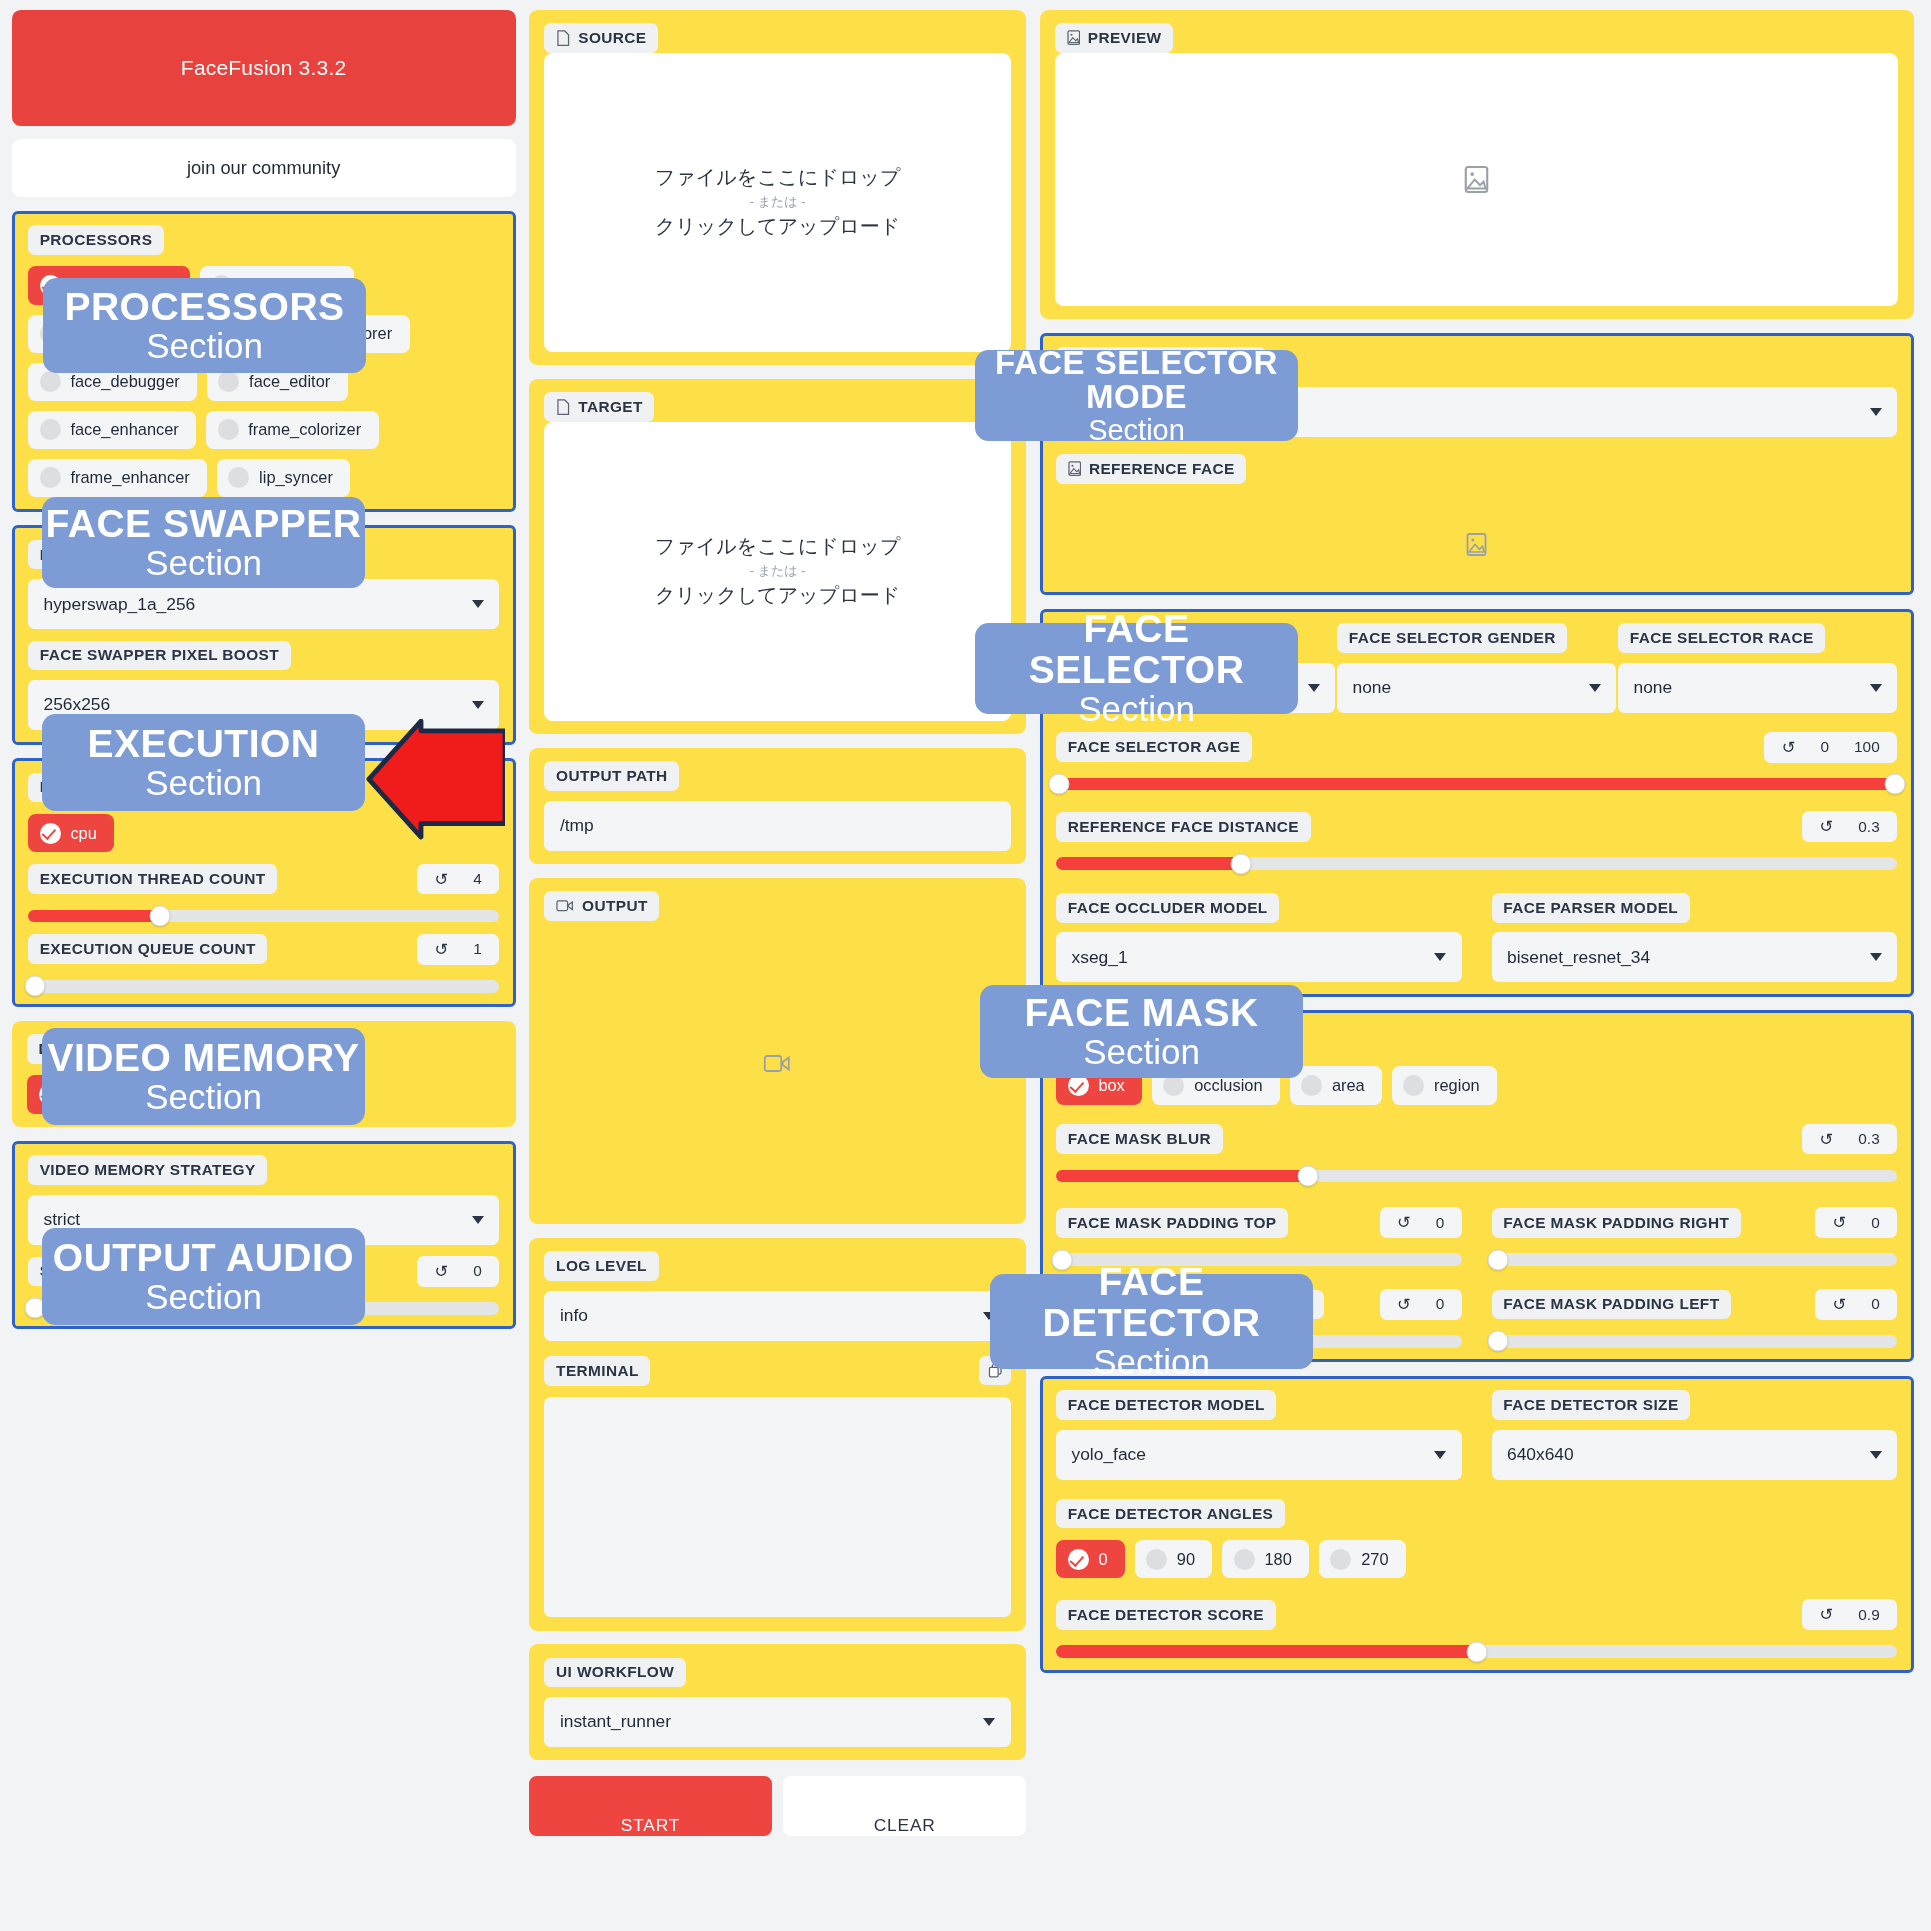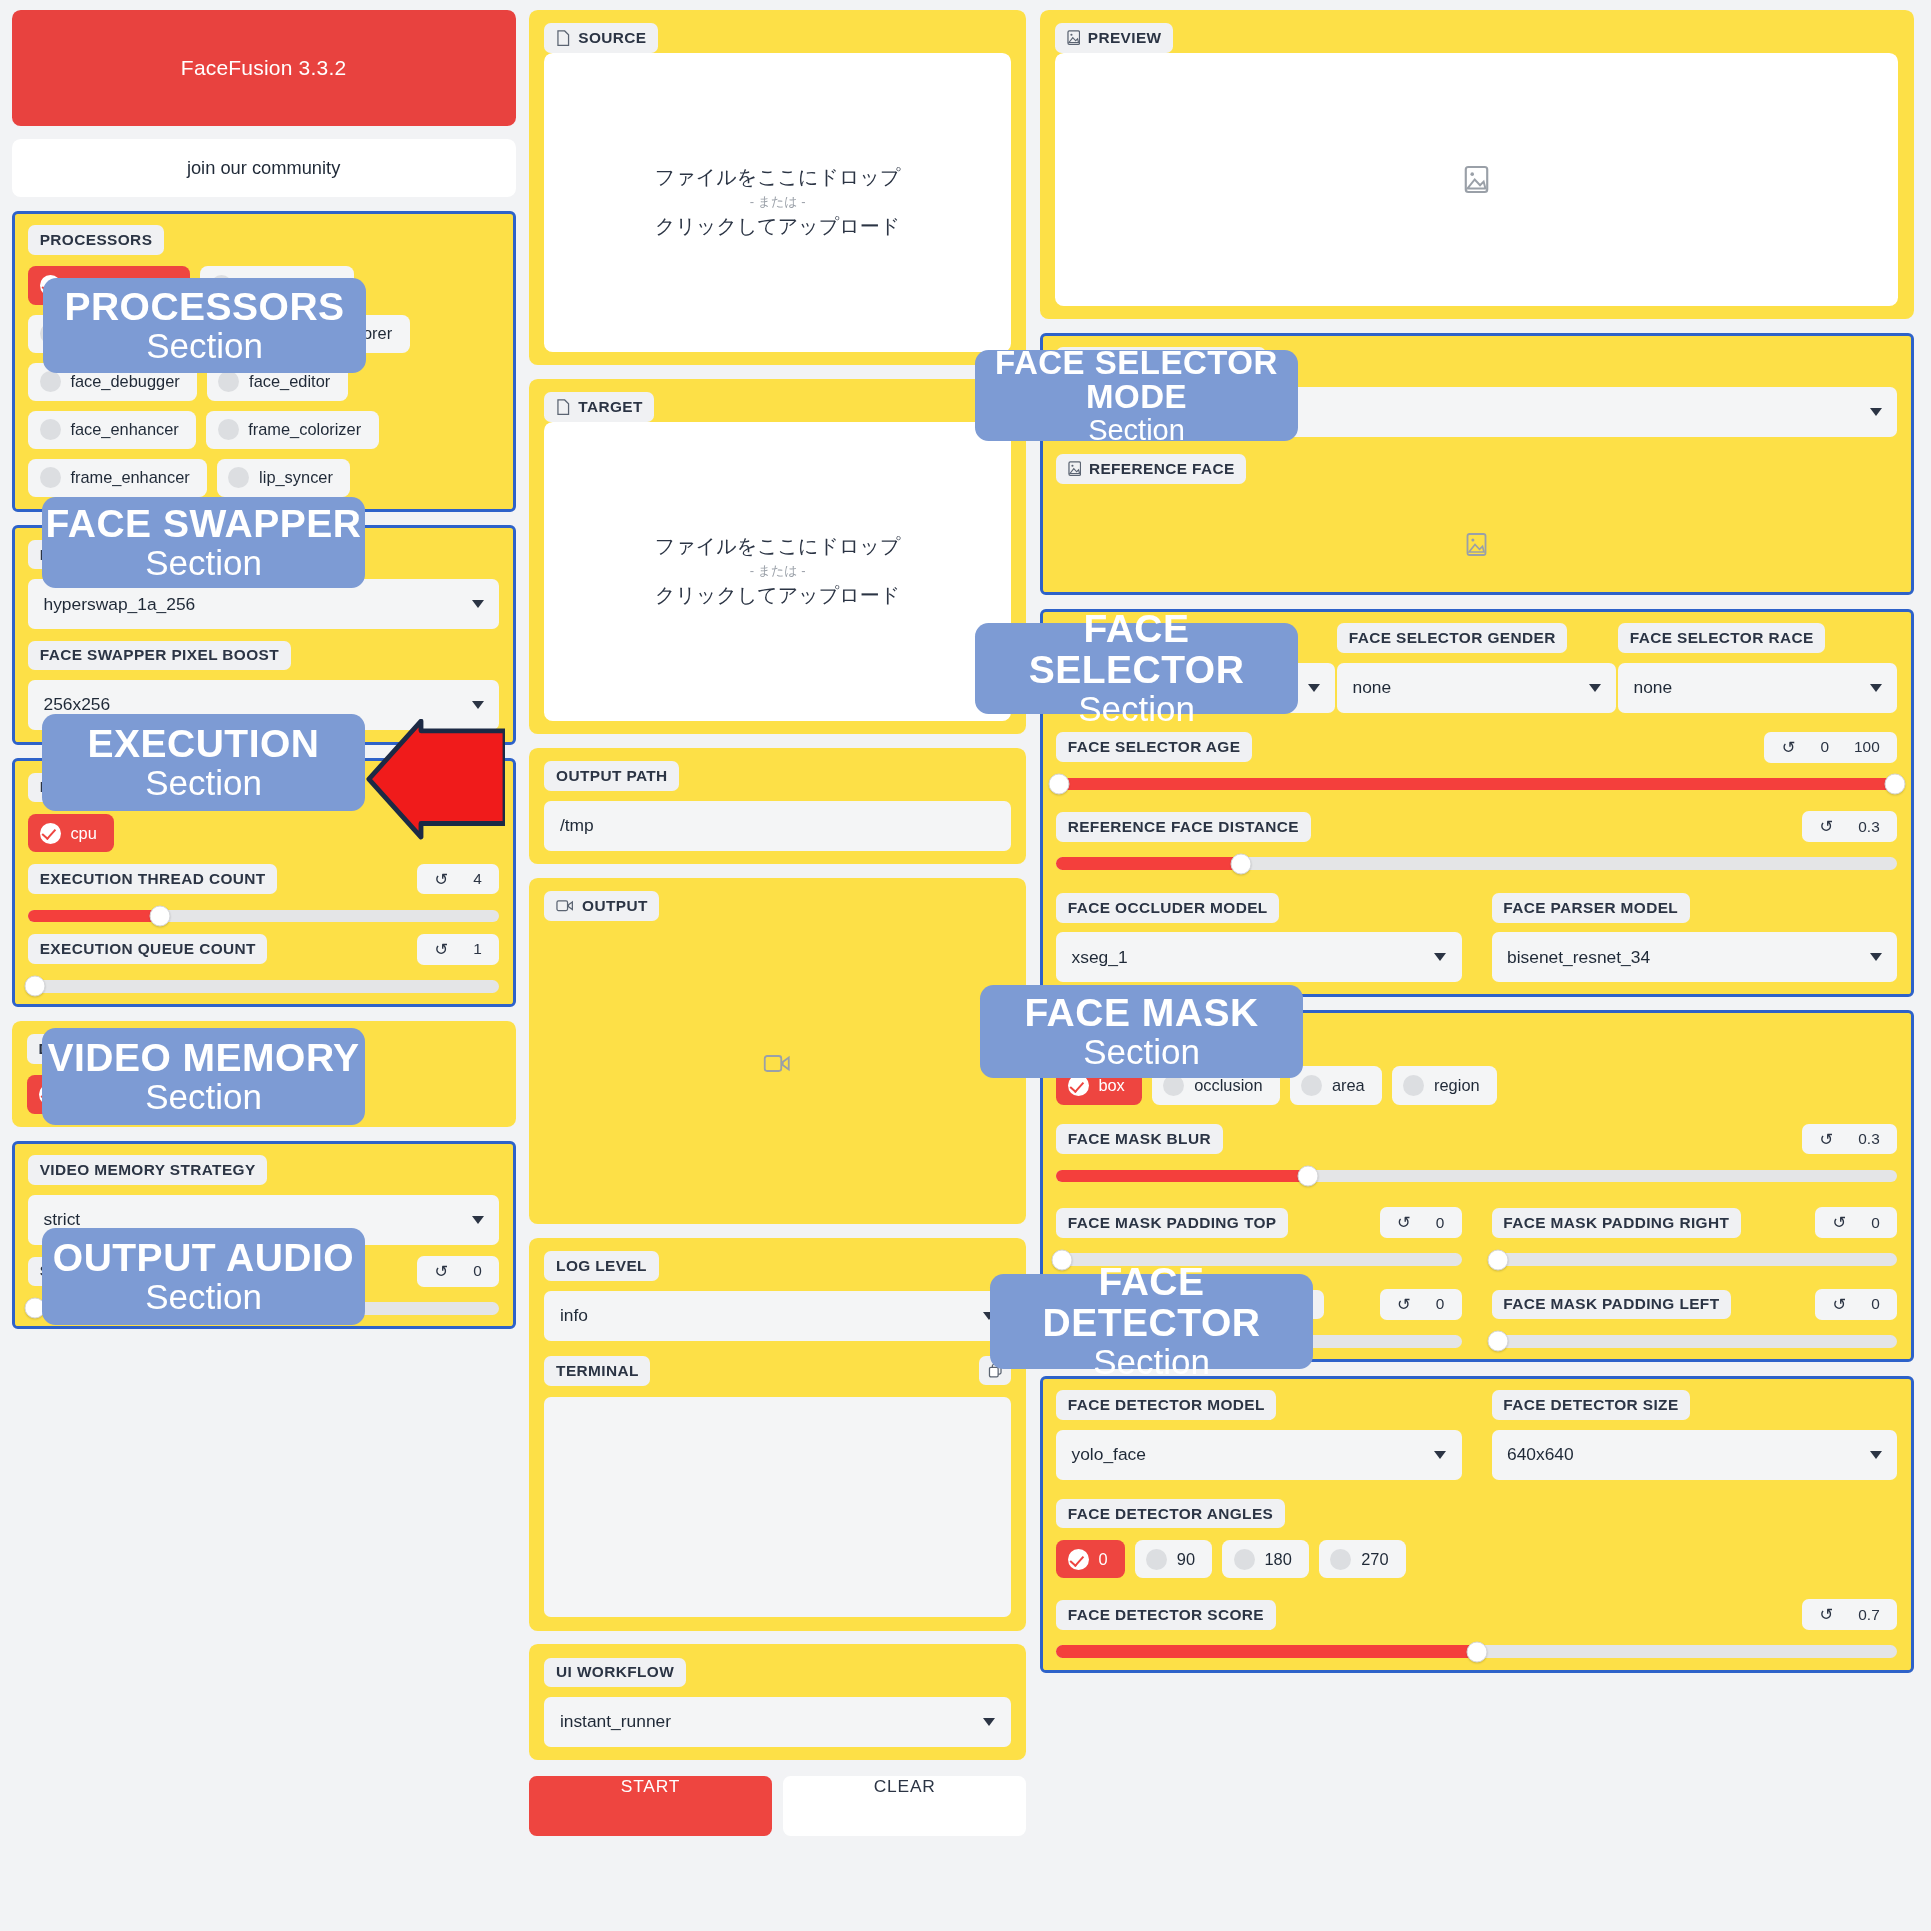--- a/index.html
+++ b/index.html
@@ -89,21 +89,21 @@
   .drop .l1, .drop .l3 { font-size:20px; }
   .drop .l2 { font-size:13px; color:#9aa0a8; }
 
   .previewbox { background:#fff; border-radius:8.7px; height:253px; display:flex; align-items:center; justify-content:center; }
   .imgicon { width:25px; height:29px; }
 
   .term { background:#f4f5f6; border-radius:6.8px; height:220px; margin-top:11.6px; }
   .outputbox { height:290px; display:flex; align-items:center; justify-content:center; }
 
   .btnrow { display:flex; gap:11.6px; margin-top:1.9px; }
-  .btn { flex:1; height:60px; border-radius:7.7px; display:flex; align-items:flex-start; justify-content:center;
+  .btn { flex:1; height:60px; border-radius:7.7px; display:flex; align-items:flex-end; justify-content:center;
          font-size:17.4px; letter-spacing:0.8px; }
   .btn.primary { background:#ee4540; color:#fff; }
   .btn.secondary { background:#fff; color:#2b3444; }
 
   .grid2 { display:flex; gap:30px; }
   .grid2 > div { flex:1; min-width:0; }
   .grid3 { display:flex; gap:2px; }
   .grid3 > div { flex:1; min-width:0; }
 
   
@@ -611,21 +611,21 @@
         <div class="chip">
           <span class="dot"></span>
           <span>270</span>
         </div>
       </div>
 
       <div class="sliderrow" style="margin-top:21px">
         <span class="tag">FACE DETECTOR SCORE</span>
         <span class="numbox">
           <span class="reset">↺</span>
-          <span>0.7</span>
+          <span>0.9</span>
         </span>
       </div>
       <div class="track">
         <div class="fill" style="width:50%"></div>
         <div class="knob" style="left:50%"></div>
       </div>
     </div>
 
   </div>
 </div>

